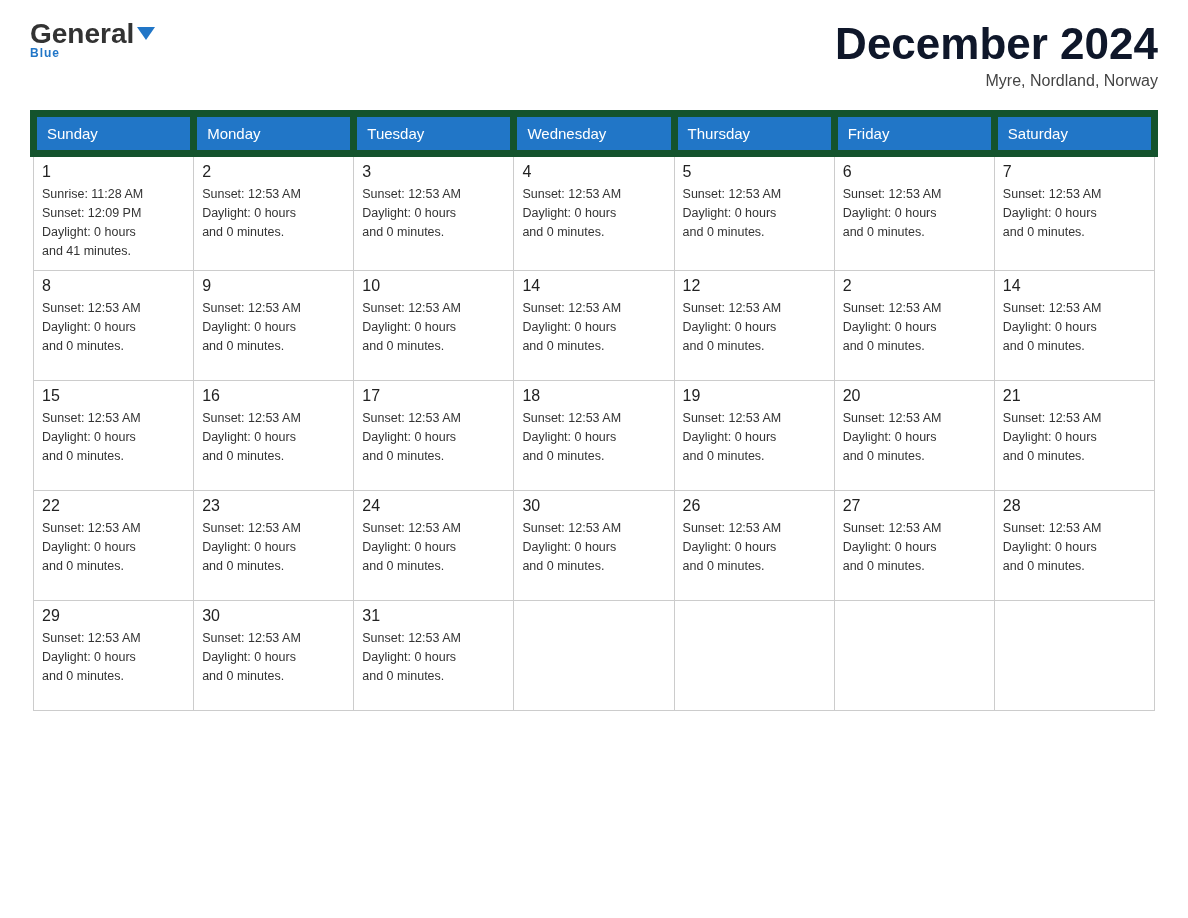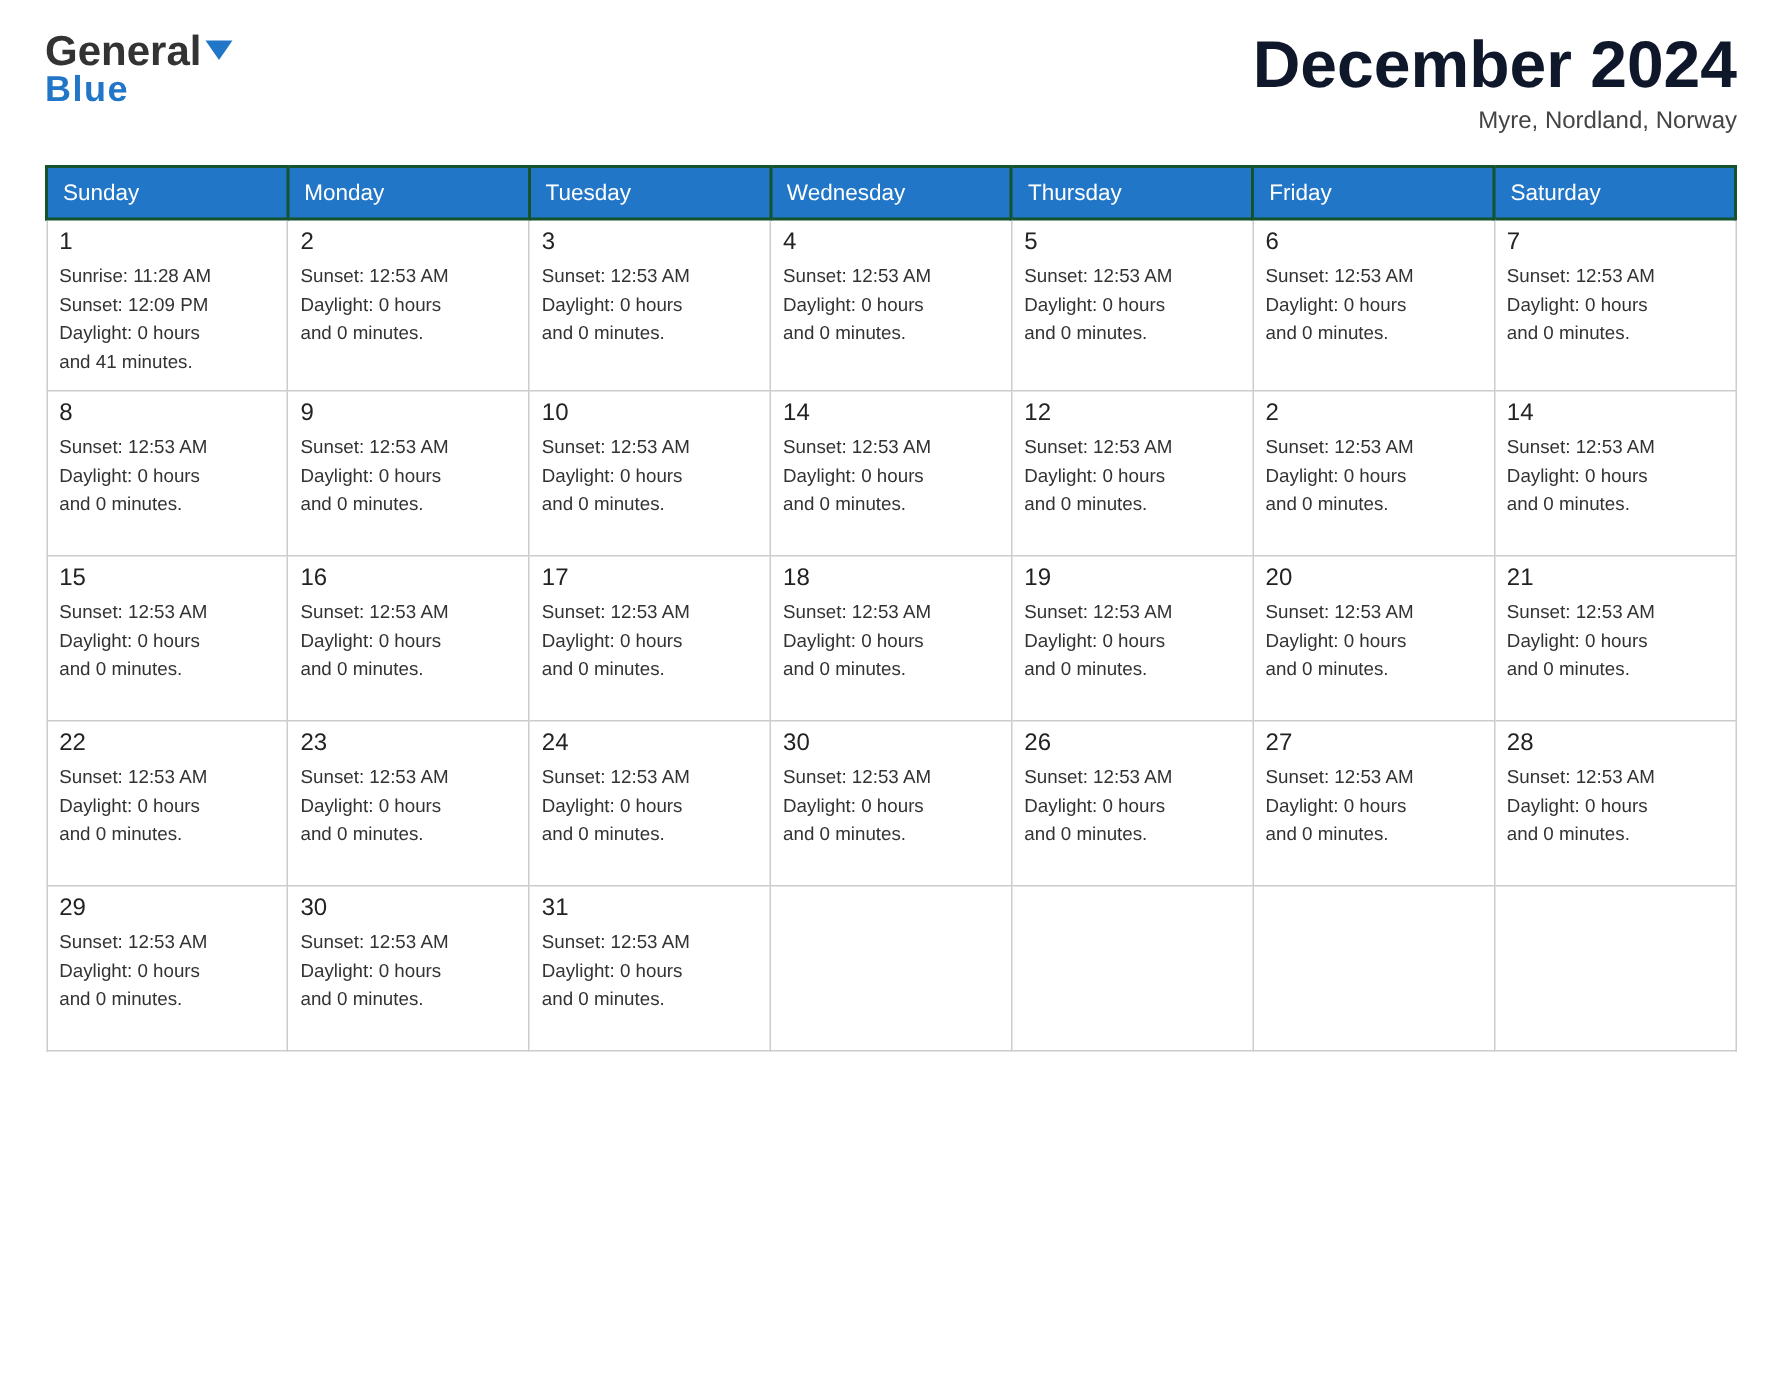--- a/index.html
+++ b/index.html
@@ -22,21 +22,21 @@
       align-items: flex-start;
     }
     .logo-text {
       font-size: 28px;
       font-weight: bold;
       color: #333;
       line-height: 1;
     }
     .logo-blue-line {
       color: #2176c7;
-      font-size: 24px;
+      font-size: 12px;
       font-weight: bold;
       letter-spacing: 1px;
       margin-top: -2px;
     }
     .title-area {
       text-align: right;
     }
     .month-title {
       font-size: 44px;
       font-weight: bold;
@@ -53,21 +53,21 @@
       border-collapse: collapse;
       table-layout: fixed;
     }
     .calendar-table th {
       background-color: #2176c7;
       color: #fff;
       font-size: 15px;
       font-weight: normal;
       padding: 8px 10px;
       text-align: left;
-      border: 2px solid #14532d;
+      border: 7px solid #14532d;
     }
     .calendar-table td {
       vertical-align: top;
       padding: 6px 8px 10px 8px;
       border: 1px solid #ccc;
       font-size: 13px;
       color: #333;
       height: 110px;
     }
     .day-number {

